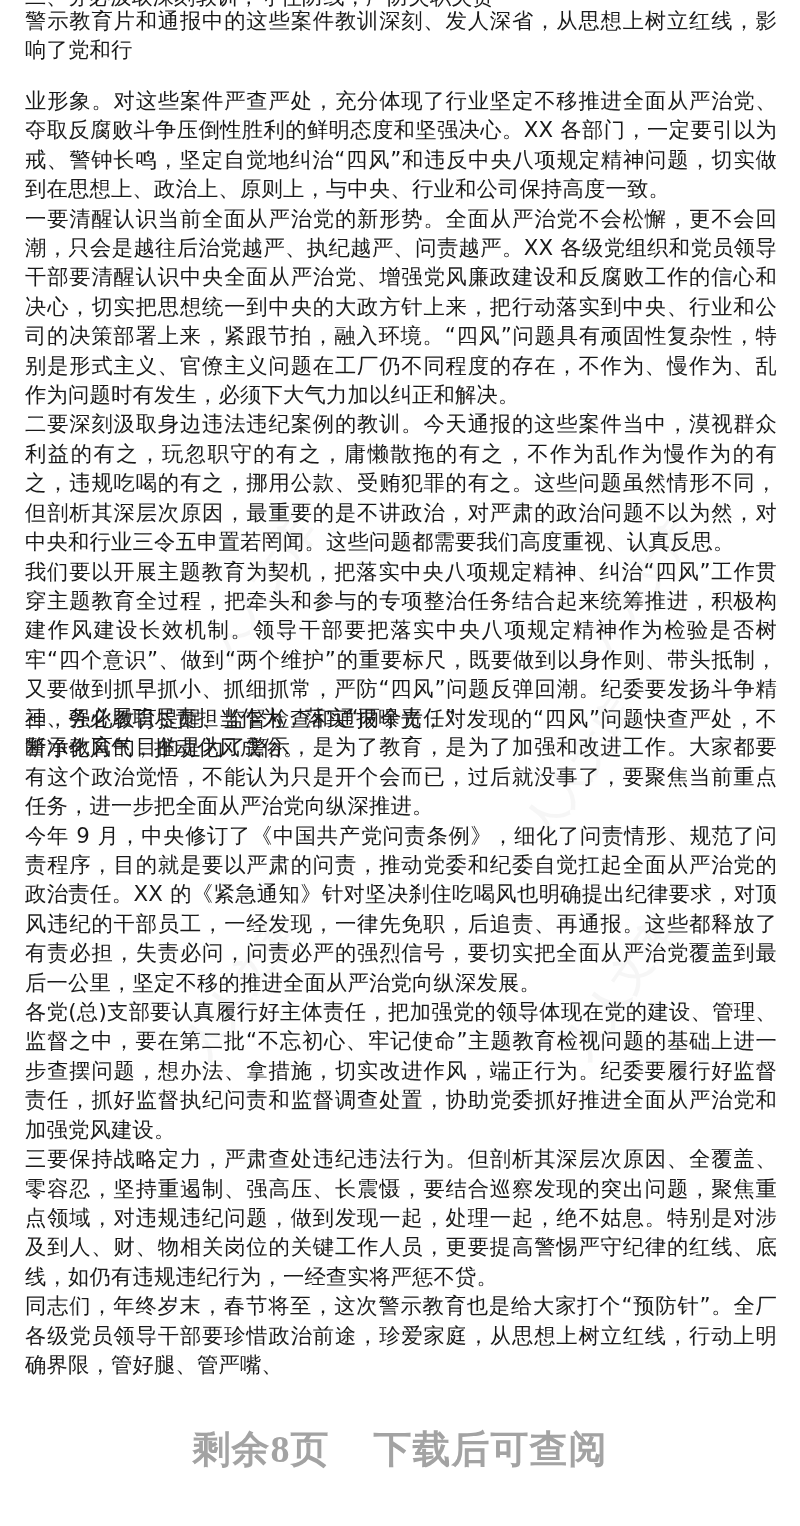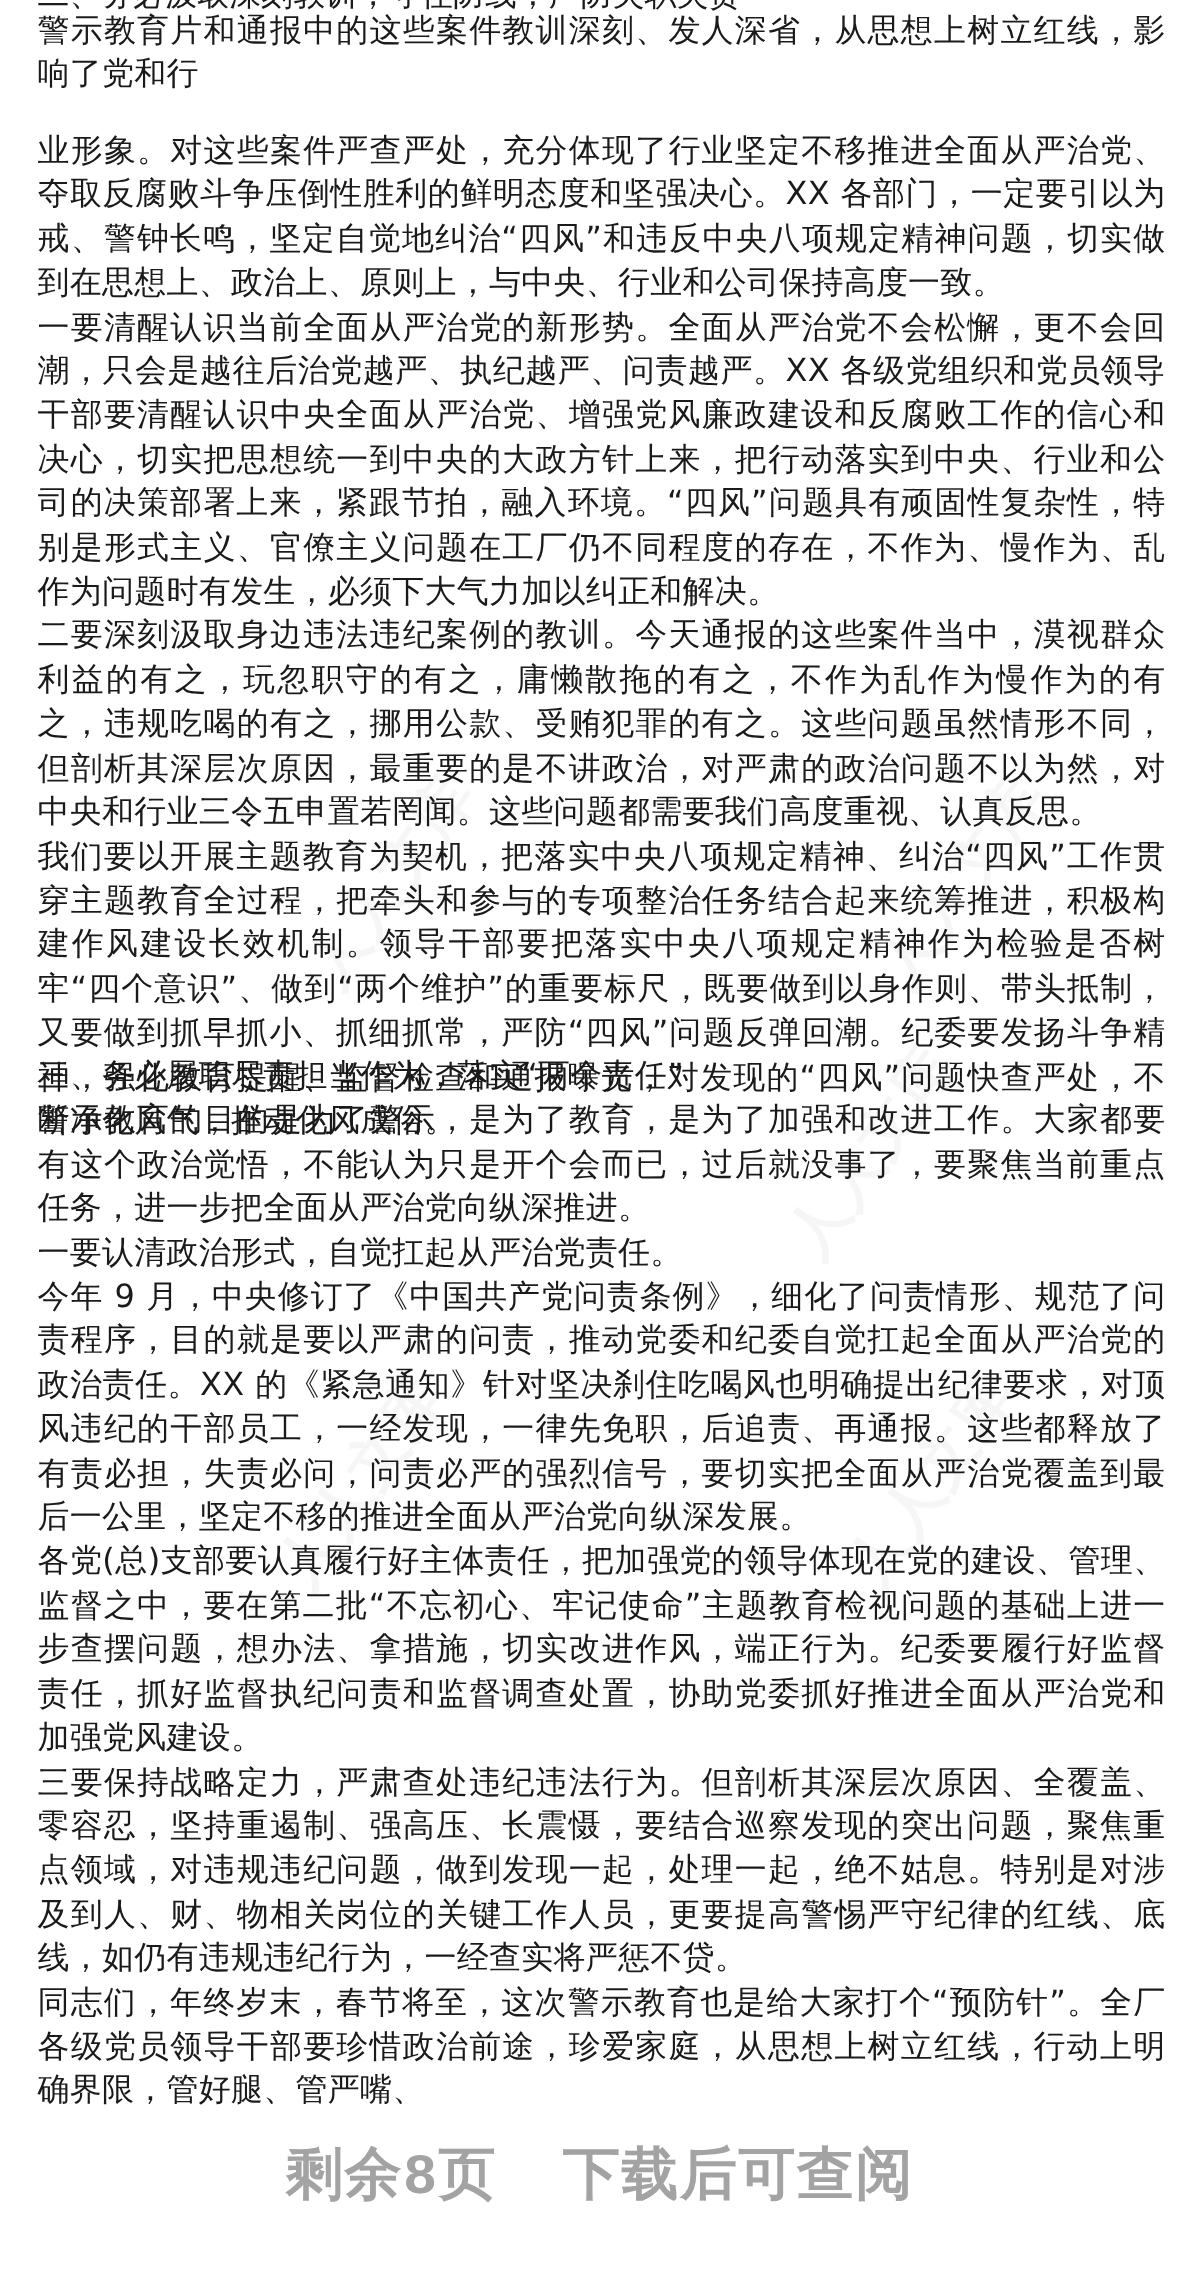--- a/index.html
+++ b/index.html
@@ -67,21 +67,21 @@
   }
   .banner {
     position: absolute;
     left: 0;
     top: 1424px;
     width: 800px;
     text-align: center;
     font-size: 38px;
     font-weight: bold;
     color: #a3a3a3;
-    font-family: Liberation Mono, monospace;
+    font-family: Liberation Serif, serif;
     letter-spacing: 1px;
   }
   .banner span {
     display: inline-block;
   }
   .banner .gap {
     width: 44px;
   }
 </style>
 </head>
@@ -106,21 +106,20 @@
   <div class="text-block blk-b">
     <p>业形象。对这些案件严查严处，充分体现了行业坚定不移推进全面从严治党、夺取反腐败斗争压倒性胜利的鲜明态度和坚强决心。XX 各部门，一定要引以为戒、警钟长鸣，坚定自觉地纠治“四风”和违反中央八项规定精神问题，切实做到在思想上、政治上、原则上，与中央、行业和公司保持高度一致。</p>
     <p>一要清醒认识当前全面从严治党的新形势。全面从严治党不会松懈，更不会回潮，只会是越往后治党越严、执纪越严、问责越严。XX 各级党组织和党员领导干部要清醒认识中央全面从严治党、增强党风廉政建设和反腐败工作的信心和决心，切实把思想统一到中央的大政方针上来，把行动落实到中央、行业和公司的决策部署上来，紧跟节拍，融入环境。“四风”问题具有顽固性复杂性，特别是形式主义、官僚主义问题在工厂仍不同程度的存在，不作为、慢作为、乱作为问题时有发生，必须下大气力加以纠正和解决。</p>
     <p>二要深刻汲取身边违法违纪案例的教训。今天通报的这些案件当中，漠视群众利益的有之，玩忽职守的有之，庸懒散拖的有之，不作为乱作为慢作为的有之，违规吃喝的有之，挪用公款、受贿犯罪的有之。这些问题虽然情形不同，但剖析其深层次原因，最重要的是不讲政治，对严肃的政治问题不以为然，对中央和行业三令五申置若罔闻。这些问题都需要我们高度重视、认真反思。</p>
     <p>我们要以开展主题教育为契机，把落实中央八项规定精神、纠治“四风”工作贯穿主题教育全过程，把牵头和参与的专项整治任务结合起来统筹推进，积极构建作风建设长效机制。领导干部要把落实中央八项规定精神作为检验是否树牢“四个意识”、做到“两个维护”的重要标尺，既要做到以身作则、带头抵制，又要做到抓早抓小、抓细抓常，严防“四风”问题反弹回潮。纪委要发扬斗争精神，强化教育提醒、监督检查和通报曝光，对发现的“四风”问题快查严处，不断净化风气，推动化风成俗。</p>
   </div>
 
   <div class="text-block blk-c">
     <p class="heading">三、务必履职尽责担当作为，落实“两个责任”</p>
     <p>警示教育的目的是为了警示，是为了教育，是为了加强和改进工作。大家都要有这个政治觉悟，不能认为只是开个会而已，过后就没事了，要聚焦当前重点任务，进一步把全面从严治党向纵深推进。</p>
-    <p>一要认清政治形式，自觉扛起从严治党责任。</p>
     <p>今年 9 月，中央修订了《中国共产党问责条例》，细化了问责情形、规范了问责程序，目的就是要以严肃的问责，推动党委和纪委自觉扛起全面从严治党的政治责任。XX 的《紧急通知》针对坚决刹住吃喝风也明确提出纪律要求，对顶风违纪的干部员工，一经发现，一律先免职，后追责、再通报。这些都释放了有责必担，失责必问，问责必严的强烈信号，要切实把全面从严治党覆盖到最后一公里，坚定不移的推进全面从严治党向纵深发展。</p>
     <p>各党(总)支部要认真履行好主体责任，把加强党的领导体现在党的建设、管理、监督之中，要在第二批“不忘初心、牢记使命”主题教育检视问题的基础上进一步查摆问题，想办法、拿措施，切实改进作风，端正行为。纪委要履行好监督责任，抓好监督执纪问责和监督调查处置，协助党委抓好推进全面从严治党和加强党风建设。</p>
     <p>三要保持战略定力，严肃查处违纪违法行为。但剖析其深层次原因、全覆盖、零容忍，坚持重遏制、强高压、长震慑，要结合巡察发现的突出问题，聚焦重点领域，对违规违纪问题，做到发现一起，处理一起，绝不姑息。特别是对涉及到人、财、物相关岗位的关键工作人员，更要提高警惕严守纪律的红线、底线，如仍有违规违纪行为，一经查实将严惩不贷。</p>
     <p>同志们，年终岁末，春节将至，这次警示教育也是给大家打个“预防针”。全厂各级党员领导干部要珍惜政治前途，珍爱家庭，从思想上树立红线，行动上明确界限，管好腿、管严嘴、</p>
   </div>
 
   <div class="banner">
     <span>剩余8页</span><span class="gap"></span><span>下载后可查阅</span>
   </div>
 

